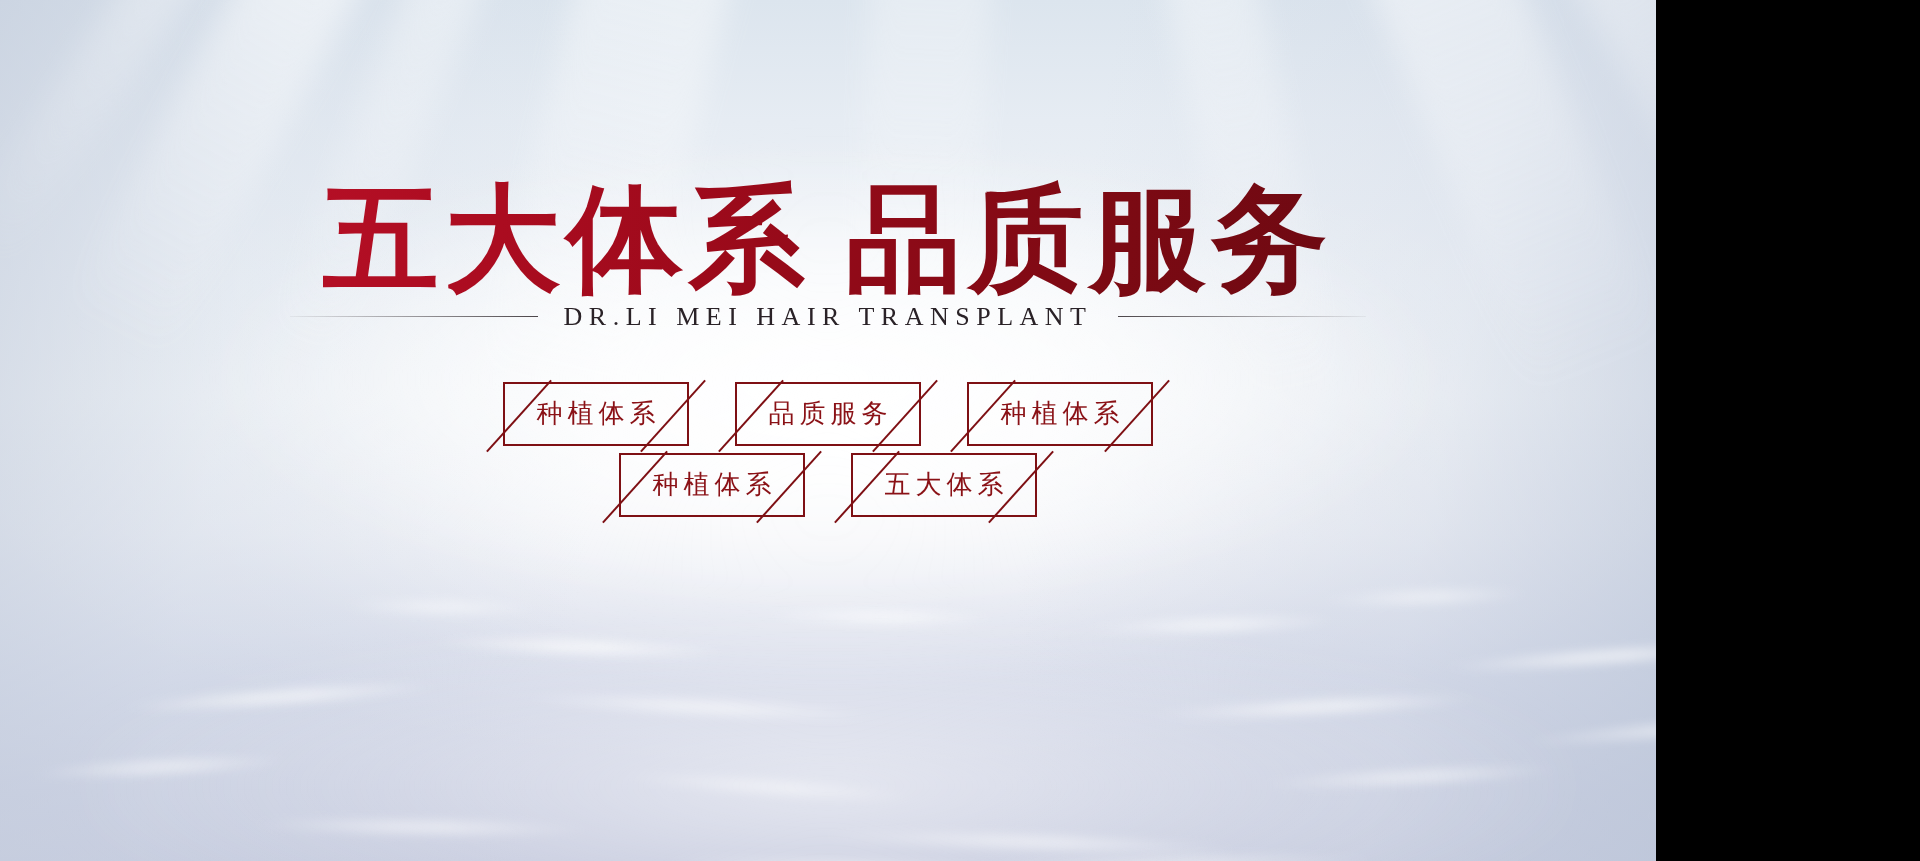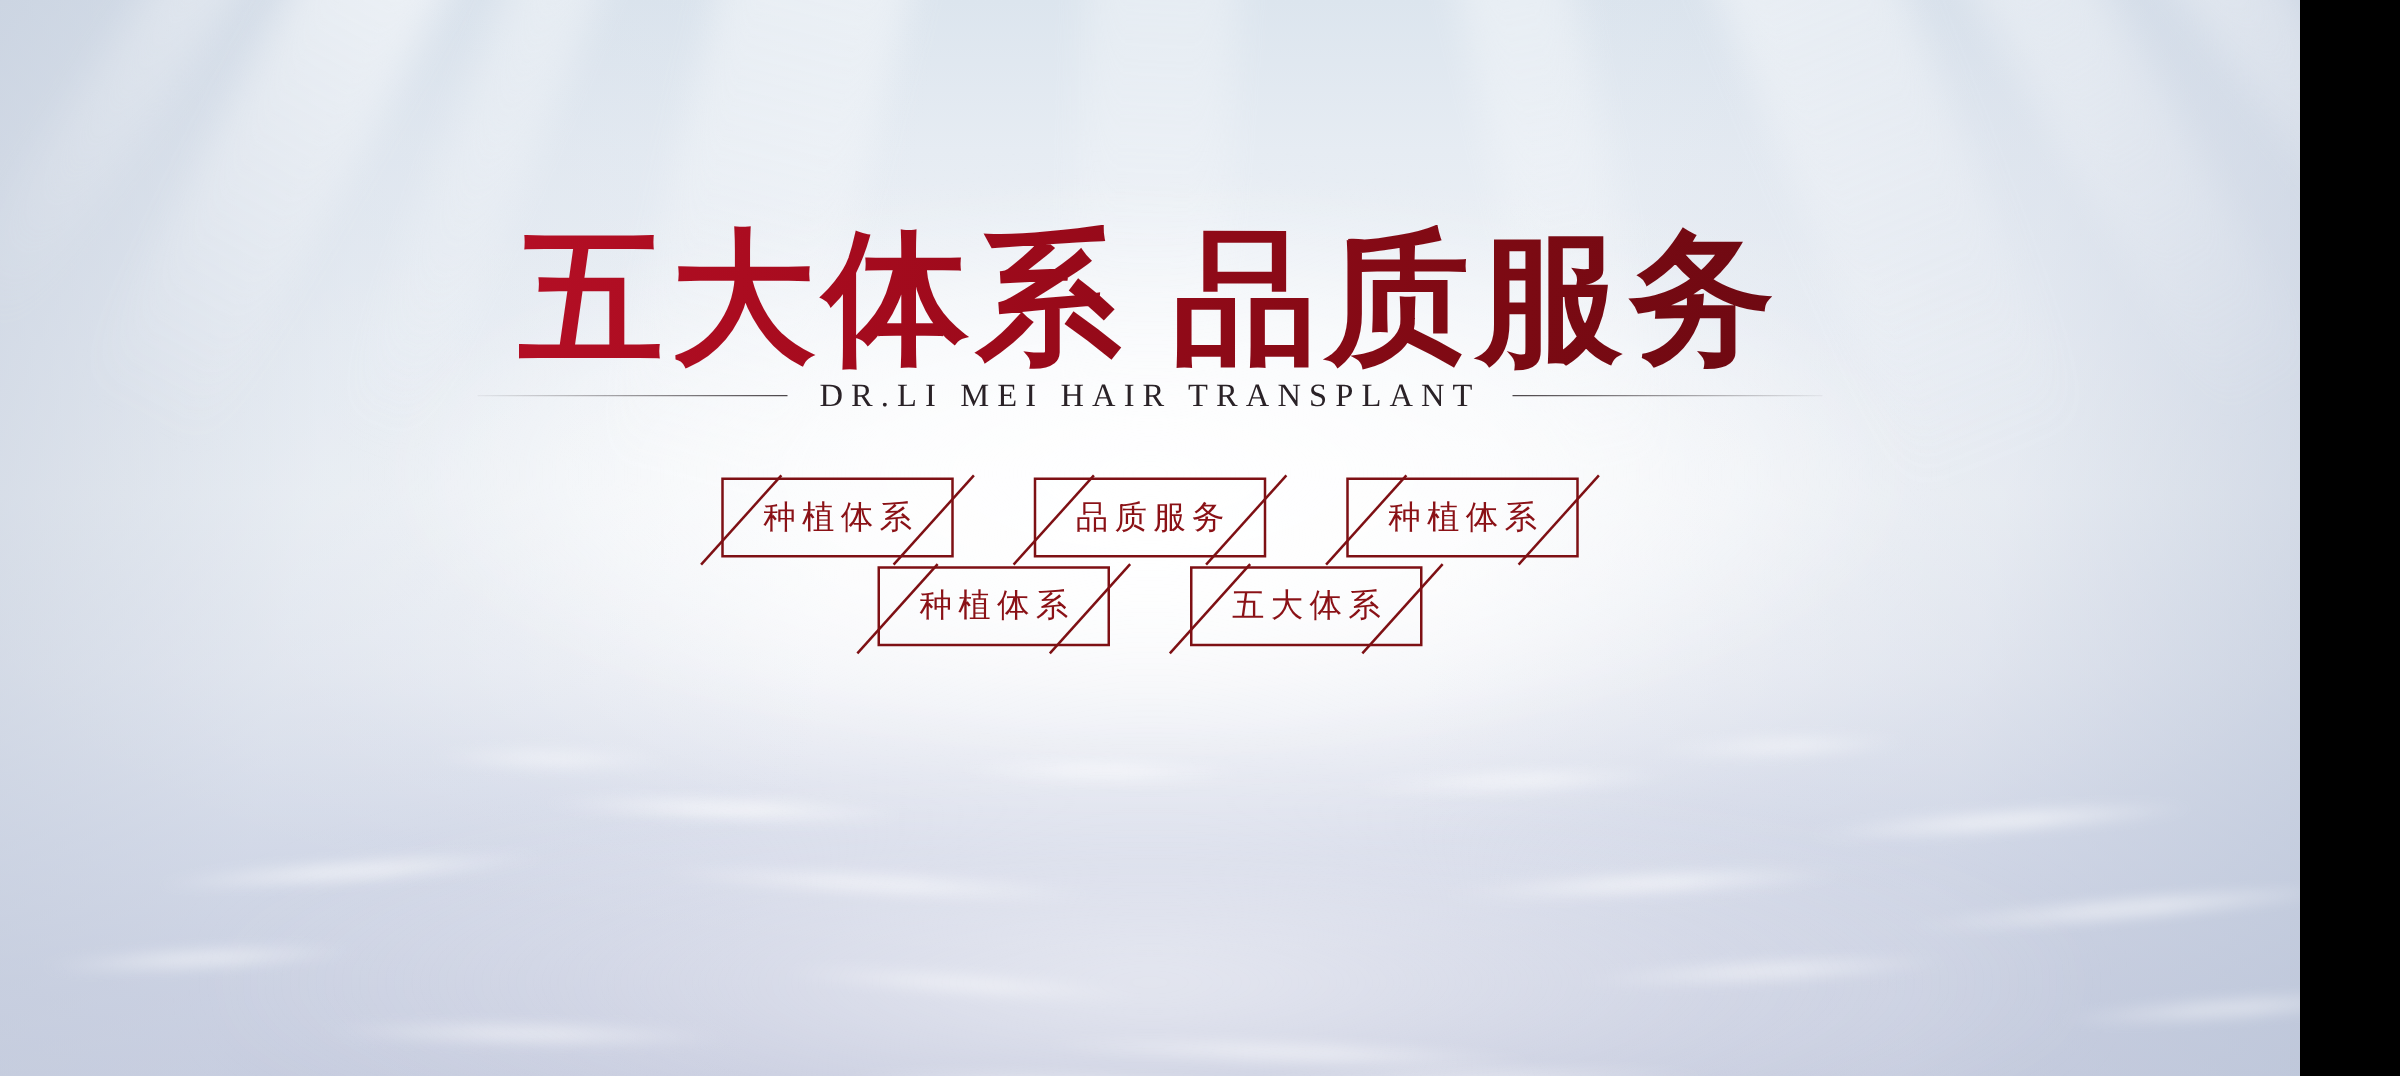--- a/index.html
+++ b/index.html
@@ -6,21 +6,21 @@
     margin: 0;
     padding: 0;
     background: #000;
   }
   body {
     font-family: "Liberation Sans", sans-serif;
   }
 
   #banner {
     position: relative;
-    width: 1840px;
+    width: 1656px;
     height: 861px;
     overflow: hidden;
     background: #dfe5ee;
   }
 
   
   .bg-base {
     position: absolute;
     inset: 0;
     background:
@@ -166,21 +166,21 @@
   .tag-rows {
     margin-top: 50px;
     display: flex;
     flex-direction: column;
     align-items: center;
     gap: 7px;
   }
   .tag-row {
     display: flex;
     align-items: flex-end;
-    gap: 64px;
+    gap: 46px;
   }
 
   .tag {
     position: relative;
     box-sizing: border-box;
     width: 186px;
     height: 64px;
     border: 2px solid #7e1014;
     display: flex;
     align-items: center;

